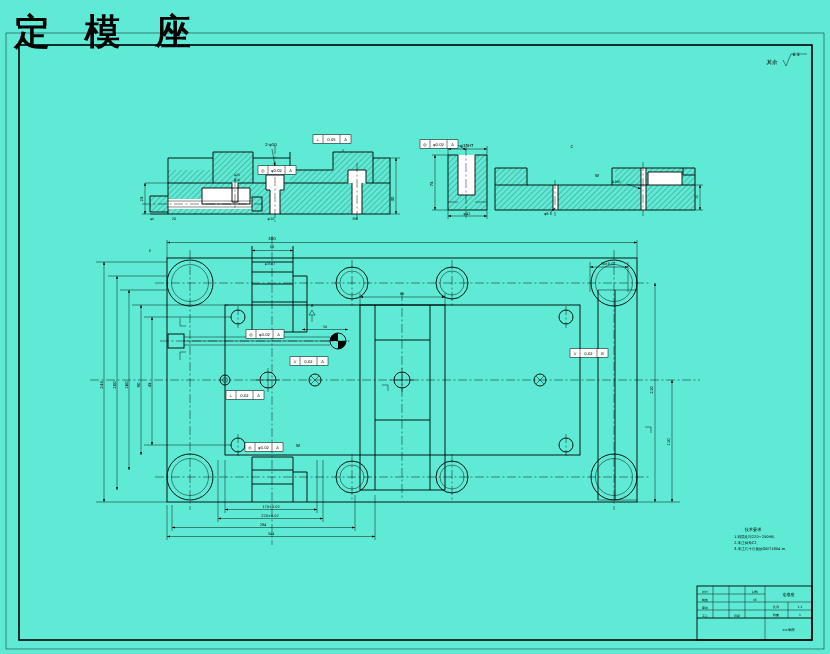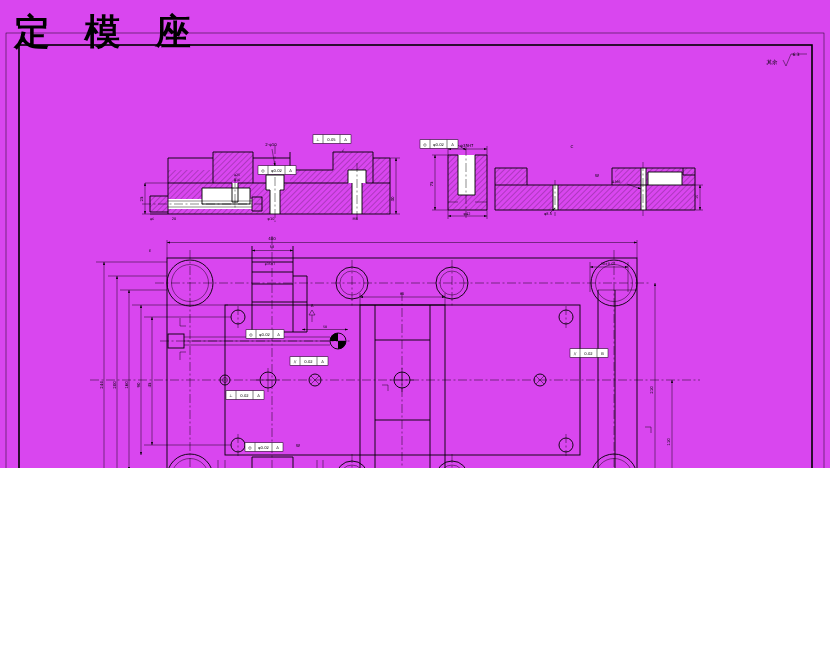--- a/index.html
+++ b/index.html
@@ -1,16 +1,16 @@
 <!DOCTYPE html>
 <html><head>
 <meta charset="utf-8">
 <style>
   html,body{margin:0;padding:0;background:#ffffff;}
-  #sheet{position:relative;width:830px;height:468px;background:#d946ef;overflow:hidden;}
+  #sheet{position:relative;width:830px;height:654px;background:#5eead4;overflow:hidden;}
   svg{position:absolute;left:0;top:0;}
   svg text{font-family:"DejaVu Sans","Liberation Sans",sans-serif;fill:#000;}
   .ttl{font-family:"DejaVu Serif","Liberation Serif",serif;font-weight:bold;letter-spacing:11px;}
   .ol{stroke:#000;stroke-width:.9;fill:none;}
   .tl{stroke:#000;stroke-width:.45;fill:none;}
   .cl{stroke:#000;stroke-width:.45;fill:none;stroke-dasharray:9 2.5 2 2.5;}
   .dl{stroke:#000;stroke-width:.45;fill:none;marker-start:url(#ar);marker-end:url(#ar);}
   .ld{stroke:#000;stroke-width:.45;fill:none;marker-end:url(#ar);}
   .hz{fill:url(#h4);stroke:none;}
   .wz{fill:#fff;stroke:none;}

